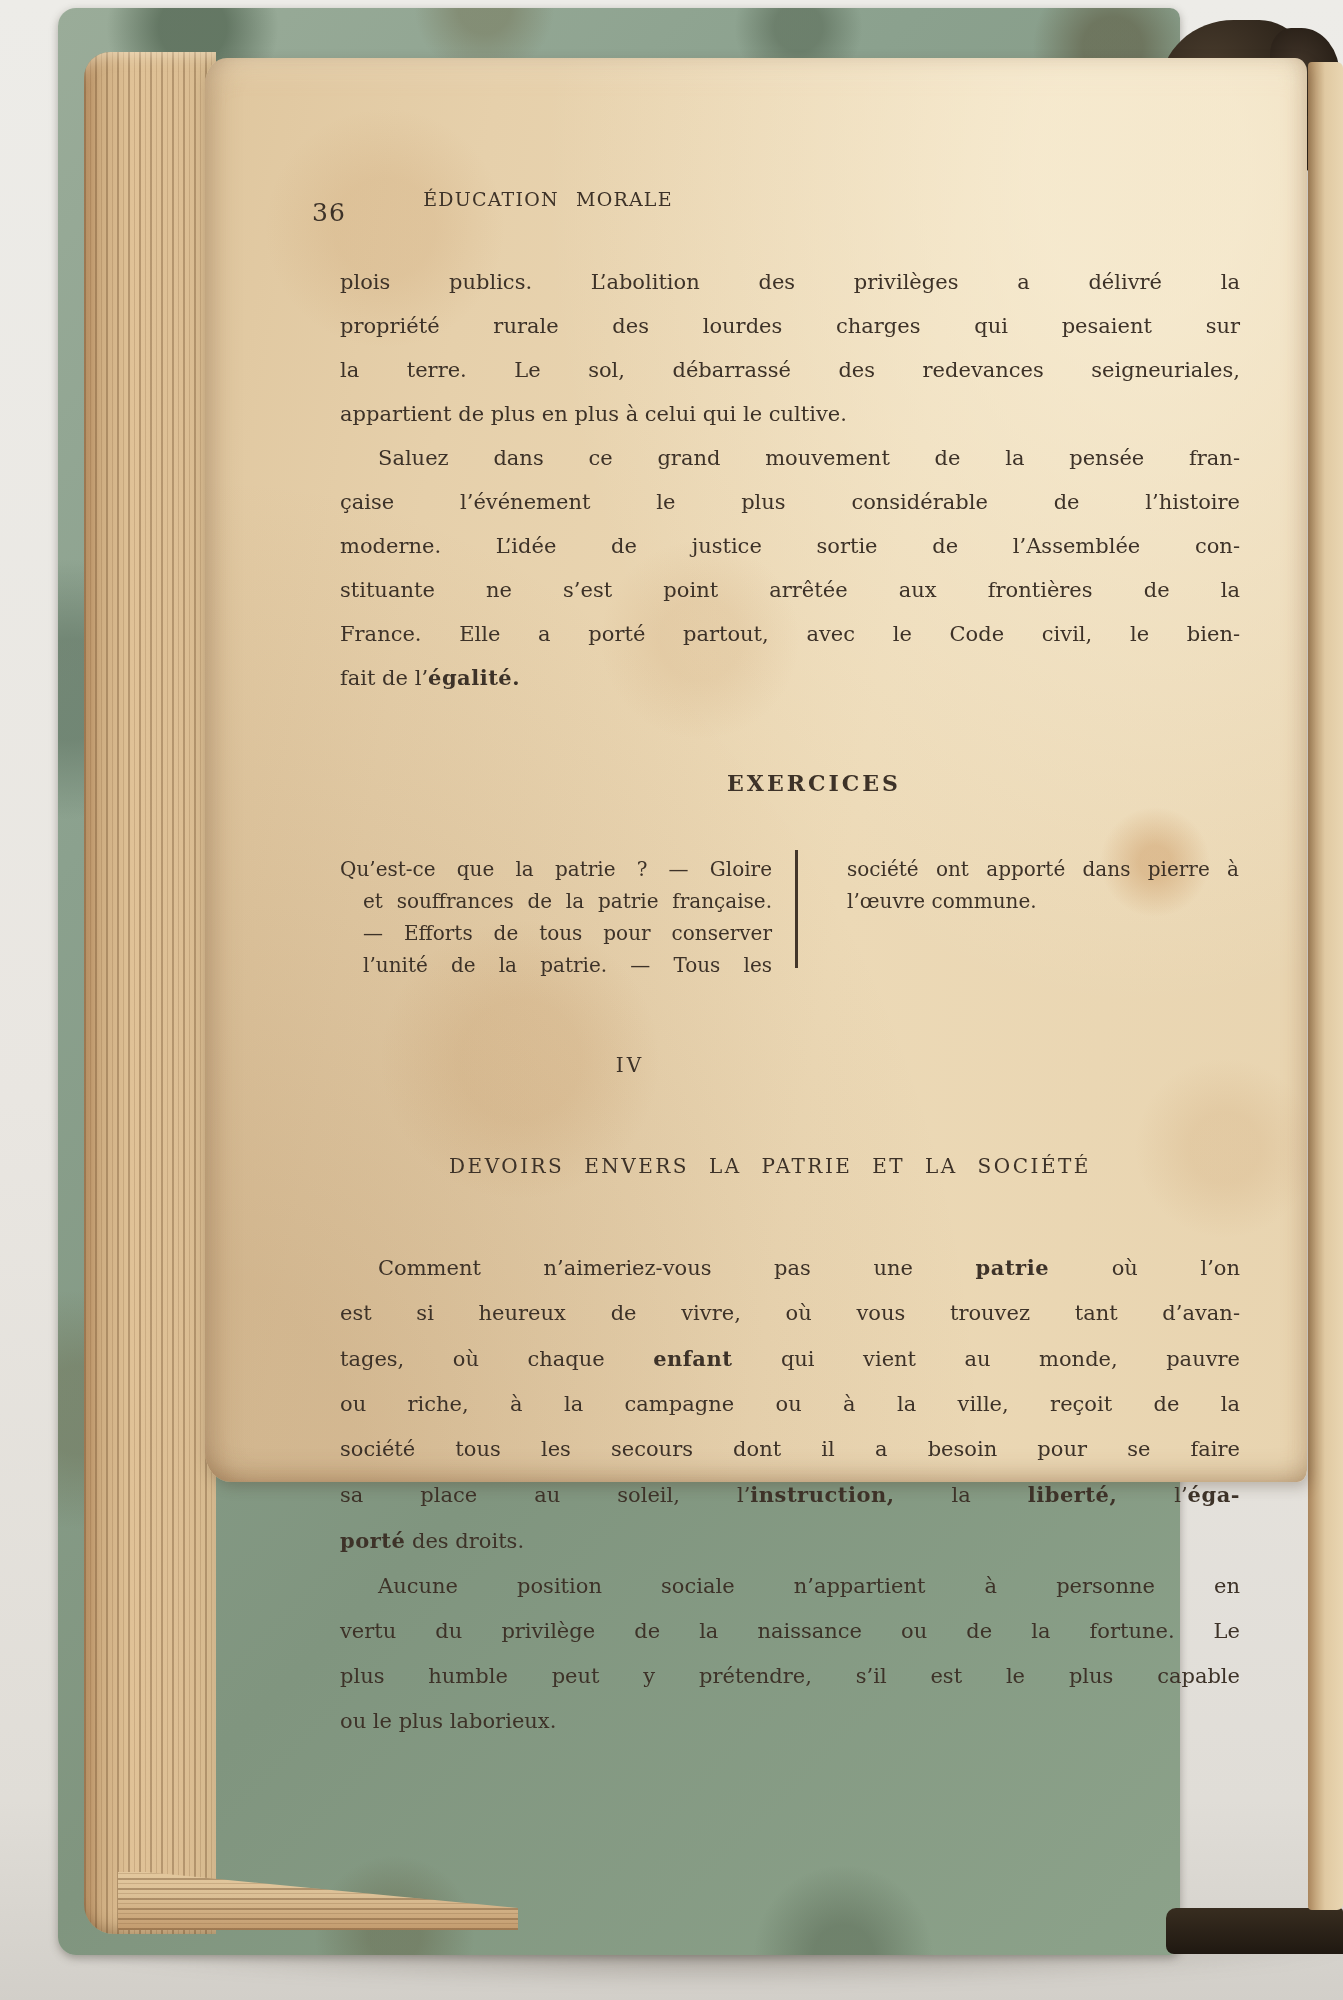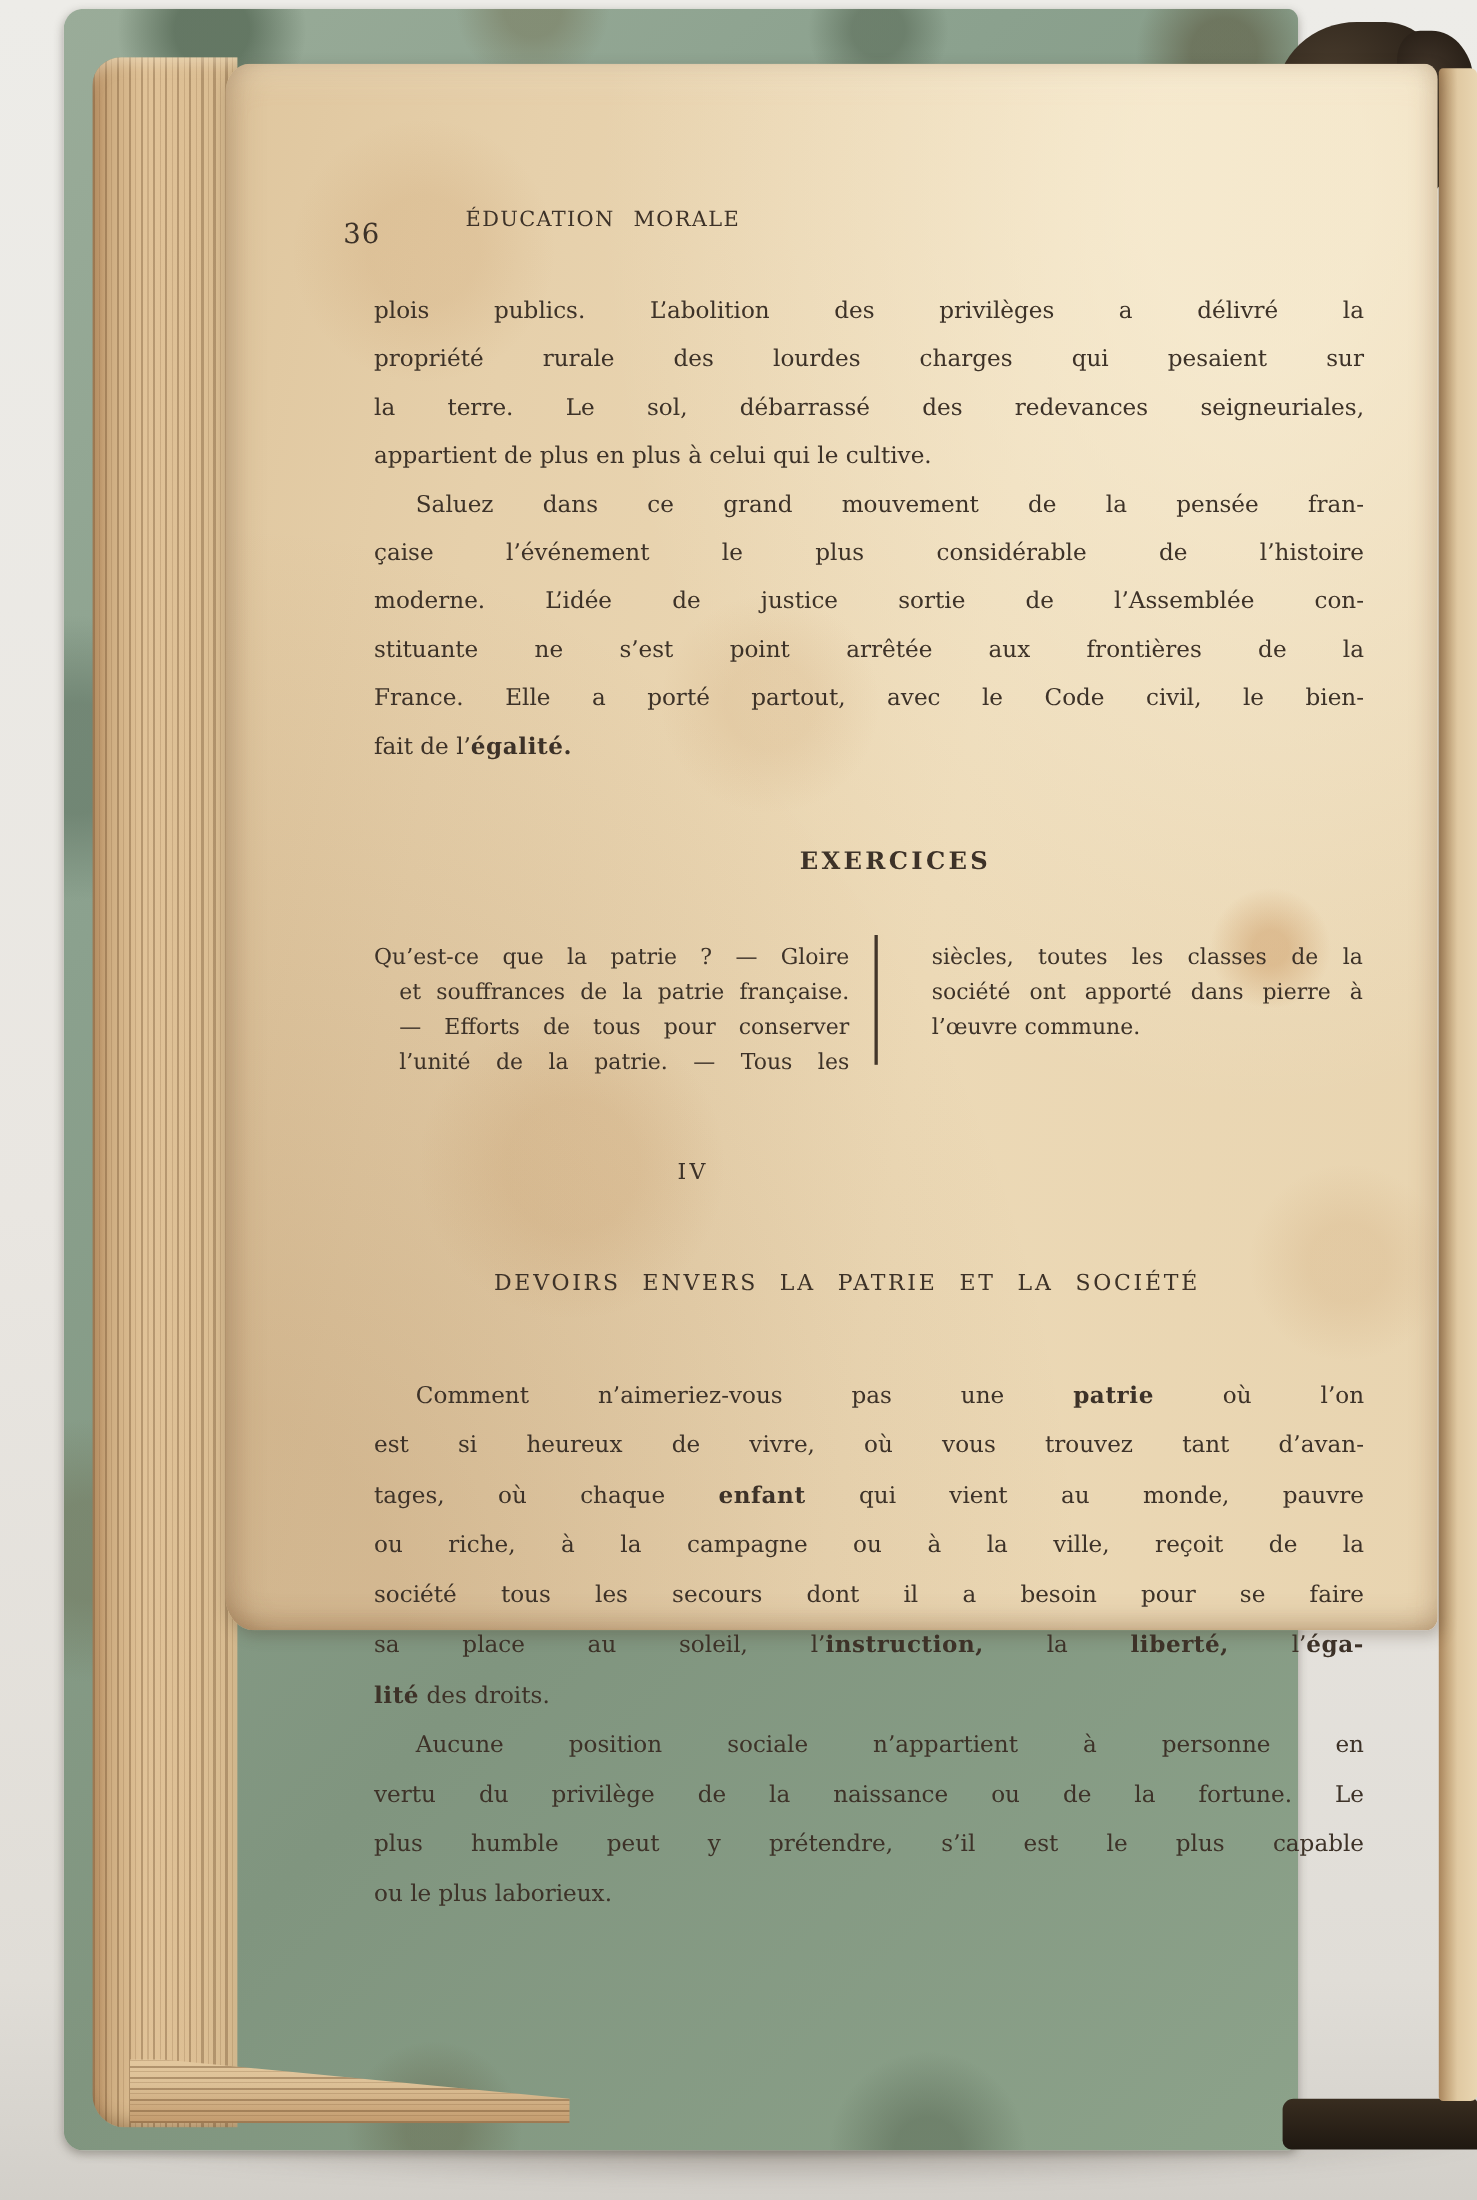--- a/index.html
+++ b/index.html
@@ -145,35 +145,34 @@
 
     <div class="ex-head">EXERCICES</div>
     <div class="col col-left" id="ex-left">
         <div class="tl">Qu’est-ce que la patrie ? — Gloire</div>
         <div class="tl hang">et souffrances de la patrie française.</div>
         <div class="tl hang">— Efforts de tous pour conserver</div>
         <div class="tl hang">l’unité de la patrie. — Tous les</div>
       </div>
     <div class="divider"></div>
     <div class="col col-right" id="ex-right">
-        <div class="tl">siècles, toutes les classes de la</div>
         <div class="tl">société ont apporté dans pierre à</div>
         <div class="tl end">l’œuvre commune.</div>
       </div>
 
     <div class="ch-num">IV</div>
     <div class="ch-title">DEVOIRS ENVERS LA PATRIE ET LA SOCIÉTÉ</div>
 
     <div class="flow" id="flow2">
         <div class="tl ind">Comment n’aimeriez-vous pas une <strong>patrie</strong> où l’on</div>
         <div class="tl">est si heureux de vivre, où vous trouvez tant d’avan-</div>
         <div class="tl">tages, où chaque <strong>enfant</strong> qui vient au monde, pauvre</div>
         <div class="tl">ou riche, à la campagne ou à la ville, reçoit de la</div>
         <div class="tl">société tous les secours dont il a besoin pour se faire</div>
         <div class="tl">sa place au soleil, l’<strong>instruction,</strong> la <strong>liberté,</strong> l’<strong>éga-</strong></div>
-        <div class="tl end"><strong>lité</strong> des droits.</div>
+        <div class="tl end"><strong>porté</strong> des droits.</div>
         <div class="tl ind">Aucune position sociale n’appartient à personne en</div>
         <div class="tl">vertu du privilège de la naissance ou de la fortune. Le</div>
         <div class="tl">plus humble peut y prétendre, s’il est le plus capable</div>
         <div class="tl end">ou le plus laborieux.</div>
       </div>
   </div>
 </div>
 
 </body></html>

